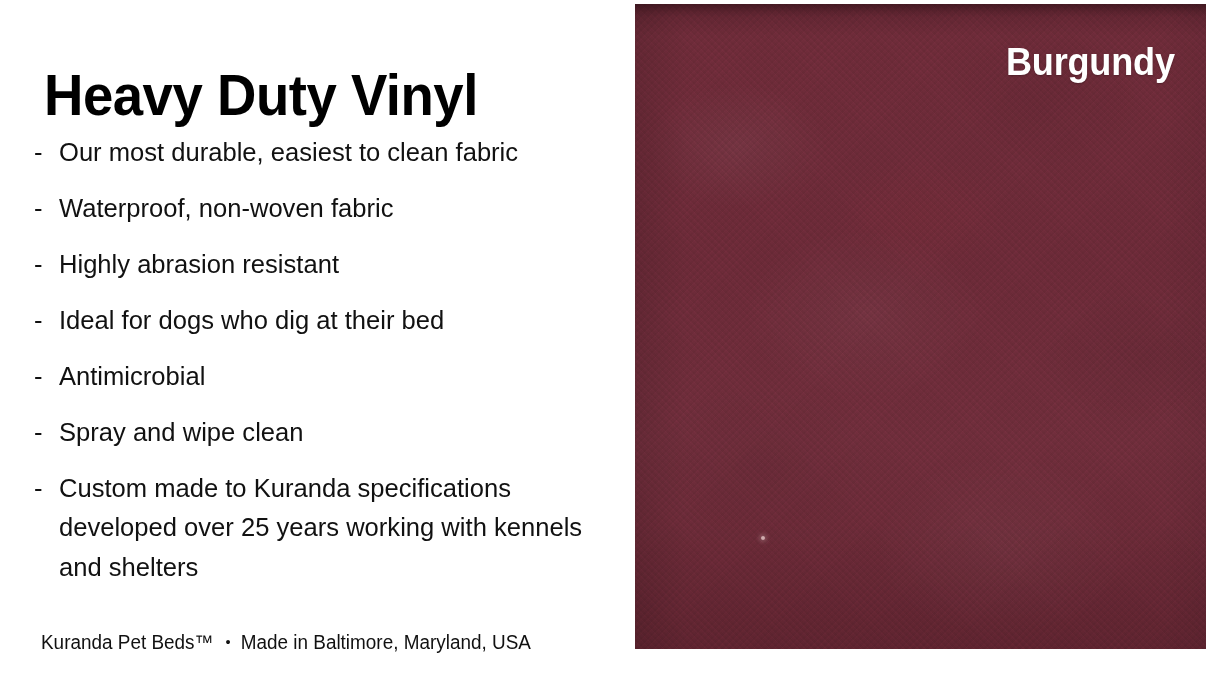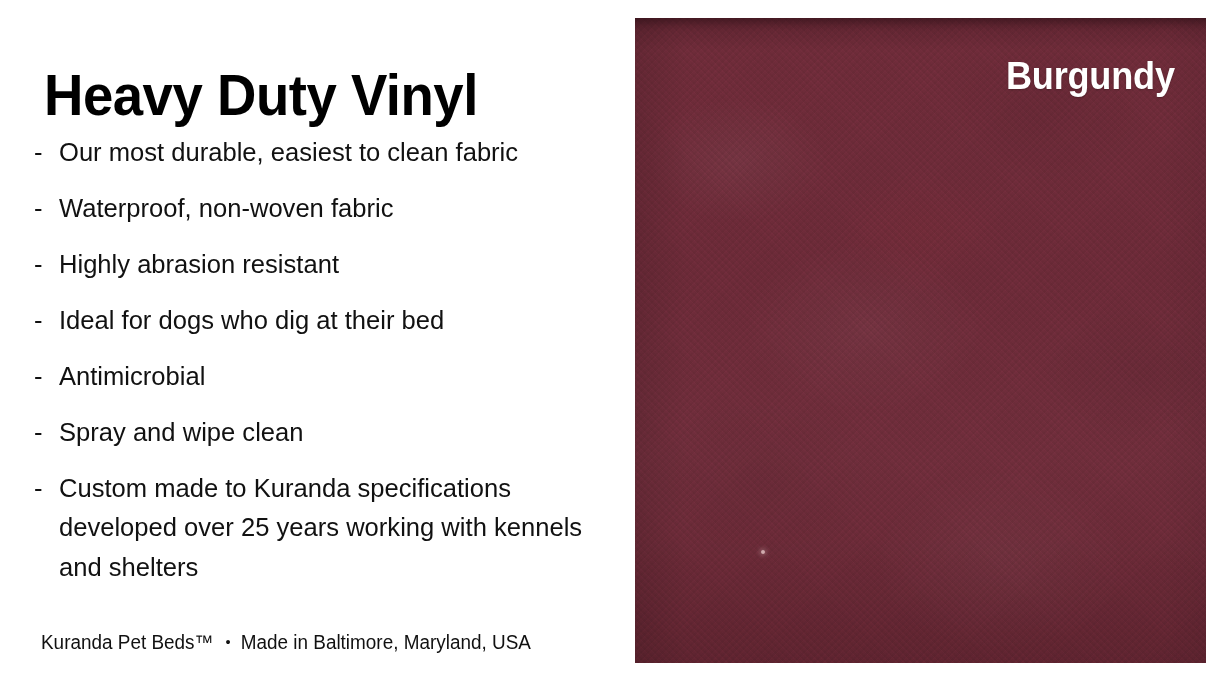--- a/index.html
+++ b/index.html
@@ -97,21 +97,21 @@
     display: inline-block;
     padding: 0 5px 0 7px;
     font-size: 15px;
     vertical-align: 2px;
   }
 
   
   #swatch {
     position: absolute;
     left: 635px;
-    top: 18px;
+    top: 4px;
     width: 571px;
     height: 645px;
     overflow: hidden;
     background-color: #6d2b39;
   }
 
   
   #swatch-texture {
     position: absolute;
     inset: 0;

